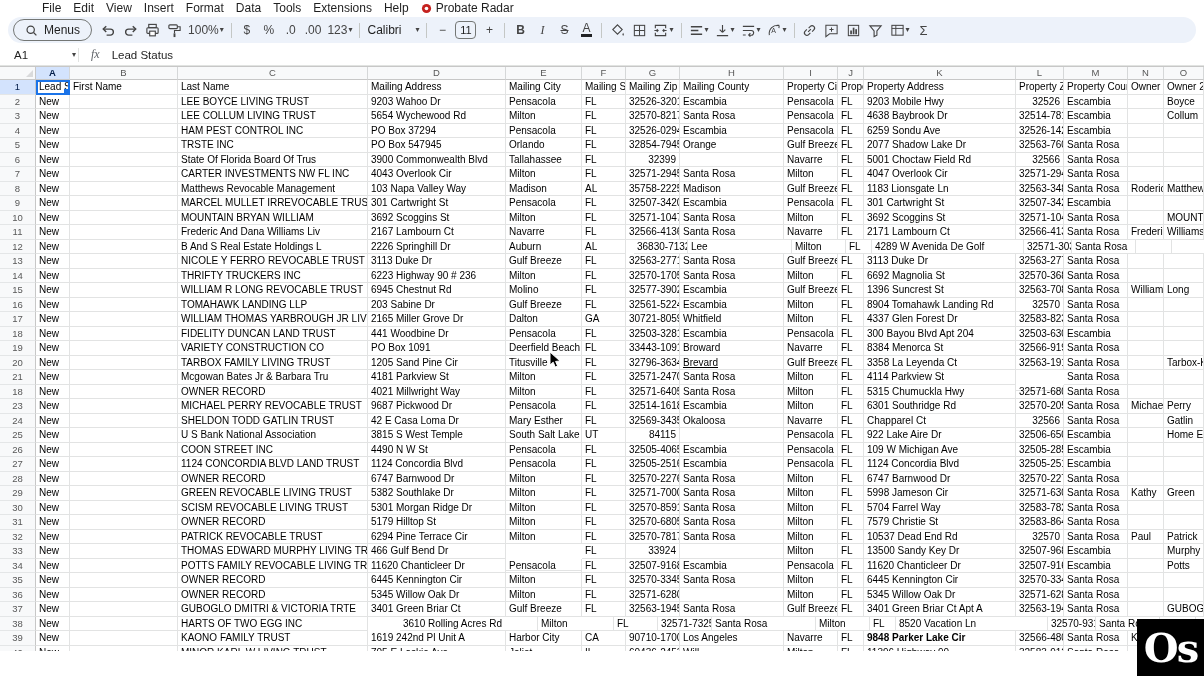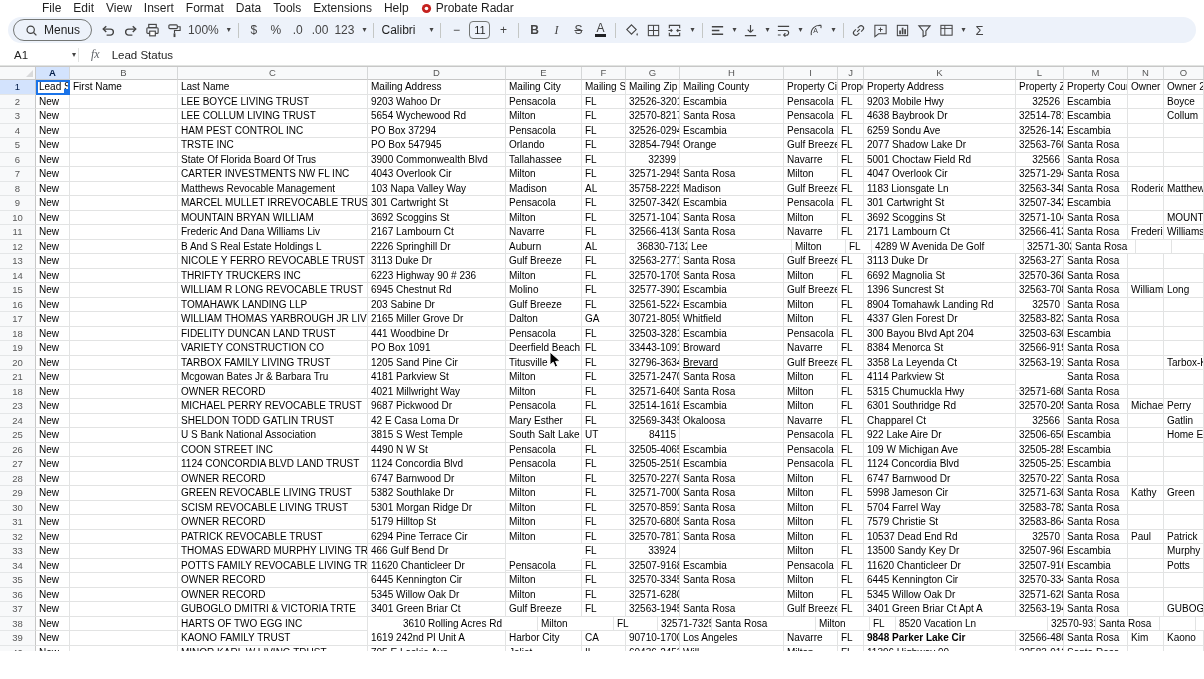--- a/index.html
+++ b/index.html
@@ -18,21 +18,21 @@
   .title-ic { width:18px; height:18px; display:flex; align-items:center; justify-content:center; color:#444; }
 
   
   .menubar { height:16px; display:flex; align-items:center; padding-left:36px; font-size:12px; color:#1f1f1f; }
   .menu-item { padding:0 6px; border-radius:4px; white-space:nowrap; }
   .custom-menu { display:flex; align-items:center; gap:4px; }
 
   
   .toolbar-wrap { height:28px; padding:1px 8px 1px; }
   .toolbar { height:26px; background:#edf2fa; border-radius:13px; display:flex; align-items:center; padding:0 5px; font-size:12px; color:#444; overflow:hidden; }
-  .tb-btn { height:22px; min-width:22px; padding:0 3px; display:flex; align-items:center; justify-content:center; border-radius:4px; gap:8px; white-space:nowrap;text-align:center; }
+  .tb-btn { height:22px; min-width:22px; padding:0 3px; display:flex; align-items:center; justify-content:center; border-radius:4px; gap:1px; white-space:nowrap;text-align:center; }
   .menus-pill { border:1px solid #747775; border-radius:12px; height:22px; padding:0 11px; display:flex; align-items:center; gap:6px; margin-right:5px; font-size:12px; color:#1f1f1f; background:transparent; }
   .tb-div { width:1px; height:15px; background:#c4c7c5; margin:0 4px; flex:none; }
   .crt { font-size:8px; color:#444; line-height:1; }
   .size-box { border:1px solid #747775; border-radius:4px; height:18px; width:21px; display:flex; align-items:center; justify-content:center; font-size:11px; margin:0 2px; color:#1f1f1f; }
   .bold-btn { font-weight:bold; }
   .italic-btn { font-style:italic; font-family:"Liberation Serif",serif; }
   .strike-btn { text-decoration:line-through; }
   .color-a { display:flex; flex-direction:column; align-items:center; line-height:11px; }
   .color-a .bar { width:11px; height:3px; background:#202124; margin-top:0; }
   .sigma { font-size:13px; color:#444; }
@@ -1002,14 +1002,15 @@
           <div class="cell" style="width: 40px;"></div>
         </div>
       </div>
   </div>
 
   <div class="cursor">
     <svg width="12" height="18" viewBox="0 0 12 18">
         <path d="M1 1 L1 14 L4.2 11.2 L6.2 16 L8.6 15 L6.6 10.4 L11 10 Z" fill="#000" stroke="#fff" stroke-width="1"></path>
       </svg>
   </div>
+  <div class="watermark">Os</div>
 
 </div>
 
 </body></html>

